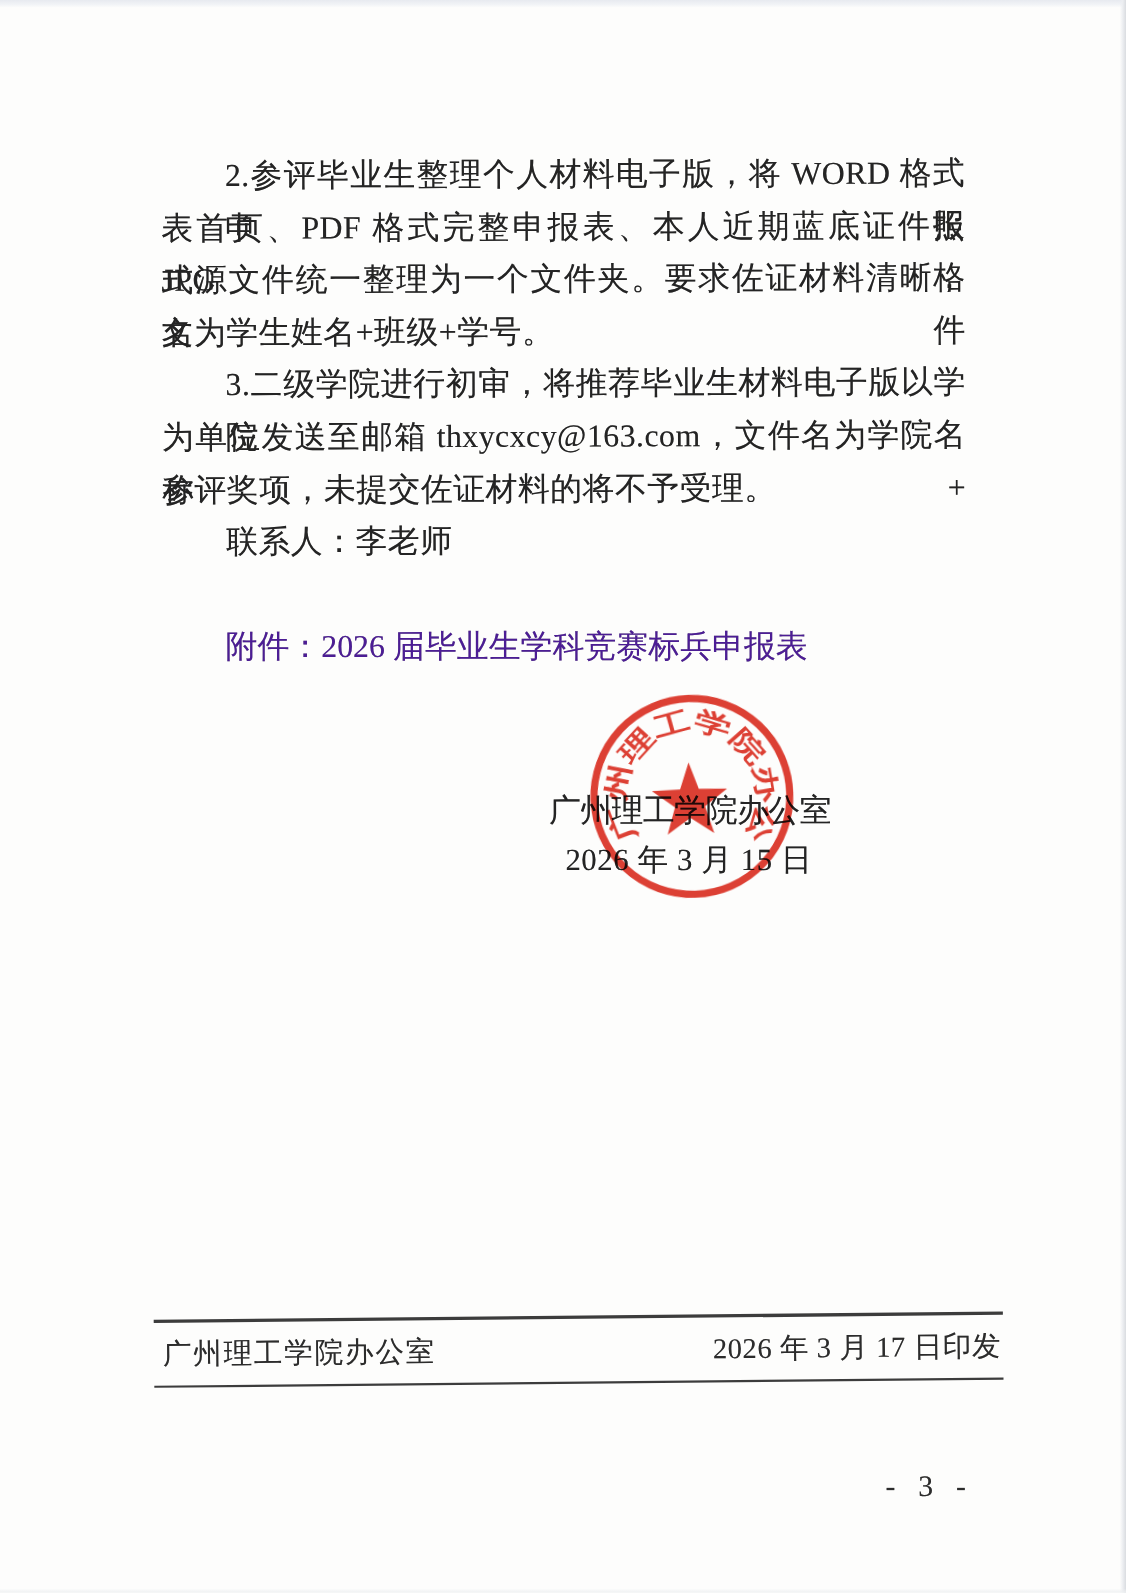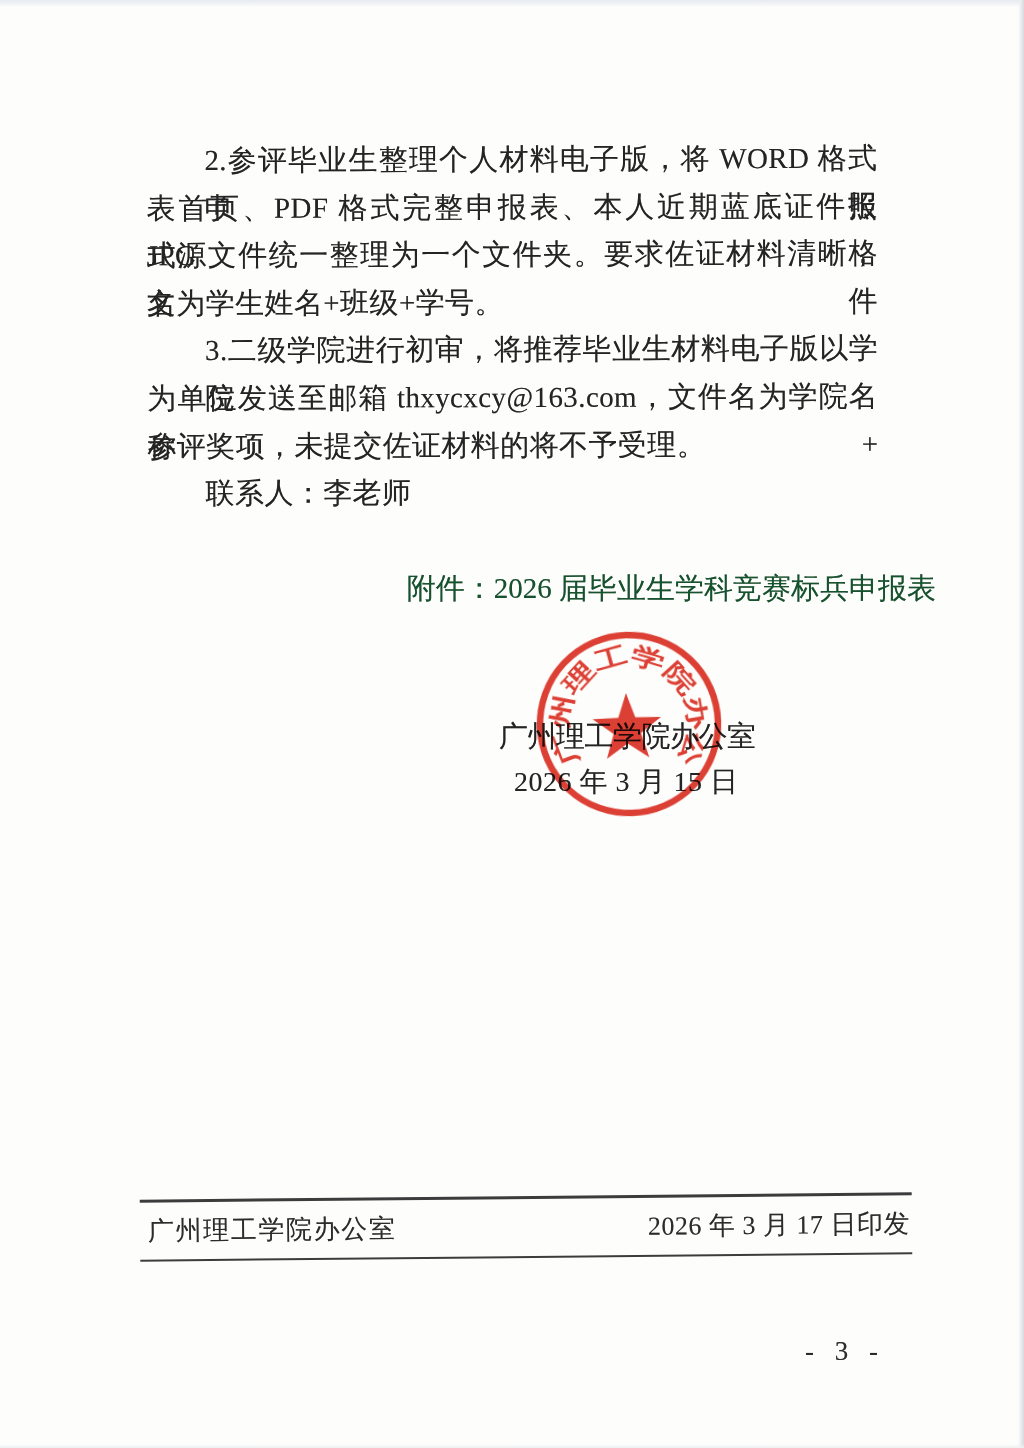--- a/index.html
+++ b/index.html
@@ -27,21 +27,21 @@
   }
   .content p{
     margin:0;height:47.6px;line-height:47.6px;
     font-size:29px;letter-spacing:0.4px;white-space:nowrap;
   }
   .content p.jfull{white-space:normal;text-align:justify;text-align-last:justify;}
   .content p.indent{padding-left:58px;}
   .attachment{
     position:absolute;left:147px;top:565px;width:731px;
     padding-left:58px;font-size:29px;line-height:47.6px;
-    color:#14532d;text-shadow:0 0 0.6px rgba(40,40,40,.45);white-space:nowrap;text-align:right;
+    color:#4c1d95;text-shadow:0 0 0.6px rgba(40,40,40,.45);white-space:nowrap;
   }
 
   
   .sig-org{
     position:absolute;left:499px;top:717px;
     font-size:29px;letter-spacing:-0.5px;color:#242424;
     text-shadow:0 0 0.6px rgba(40,40,40,.45);white-space:nowrap;
   }
   .sig-date{
     position:absolute;left:514px;top:763px;

